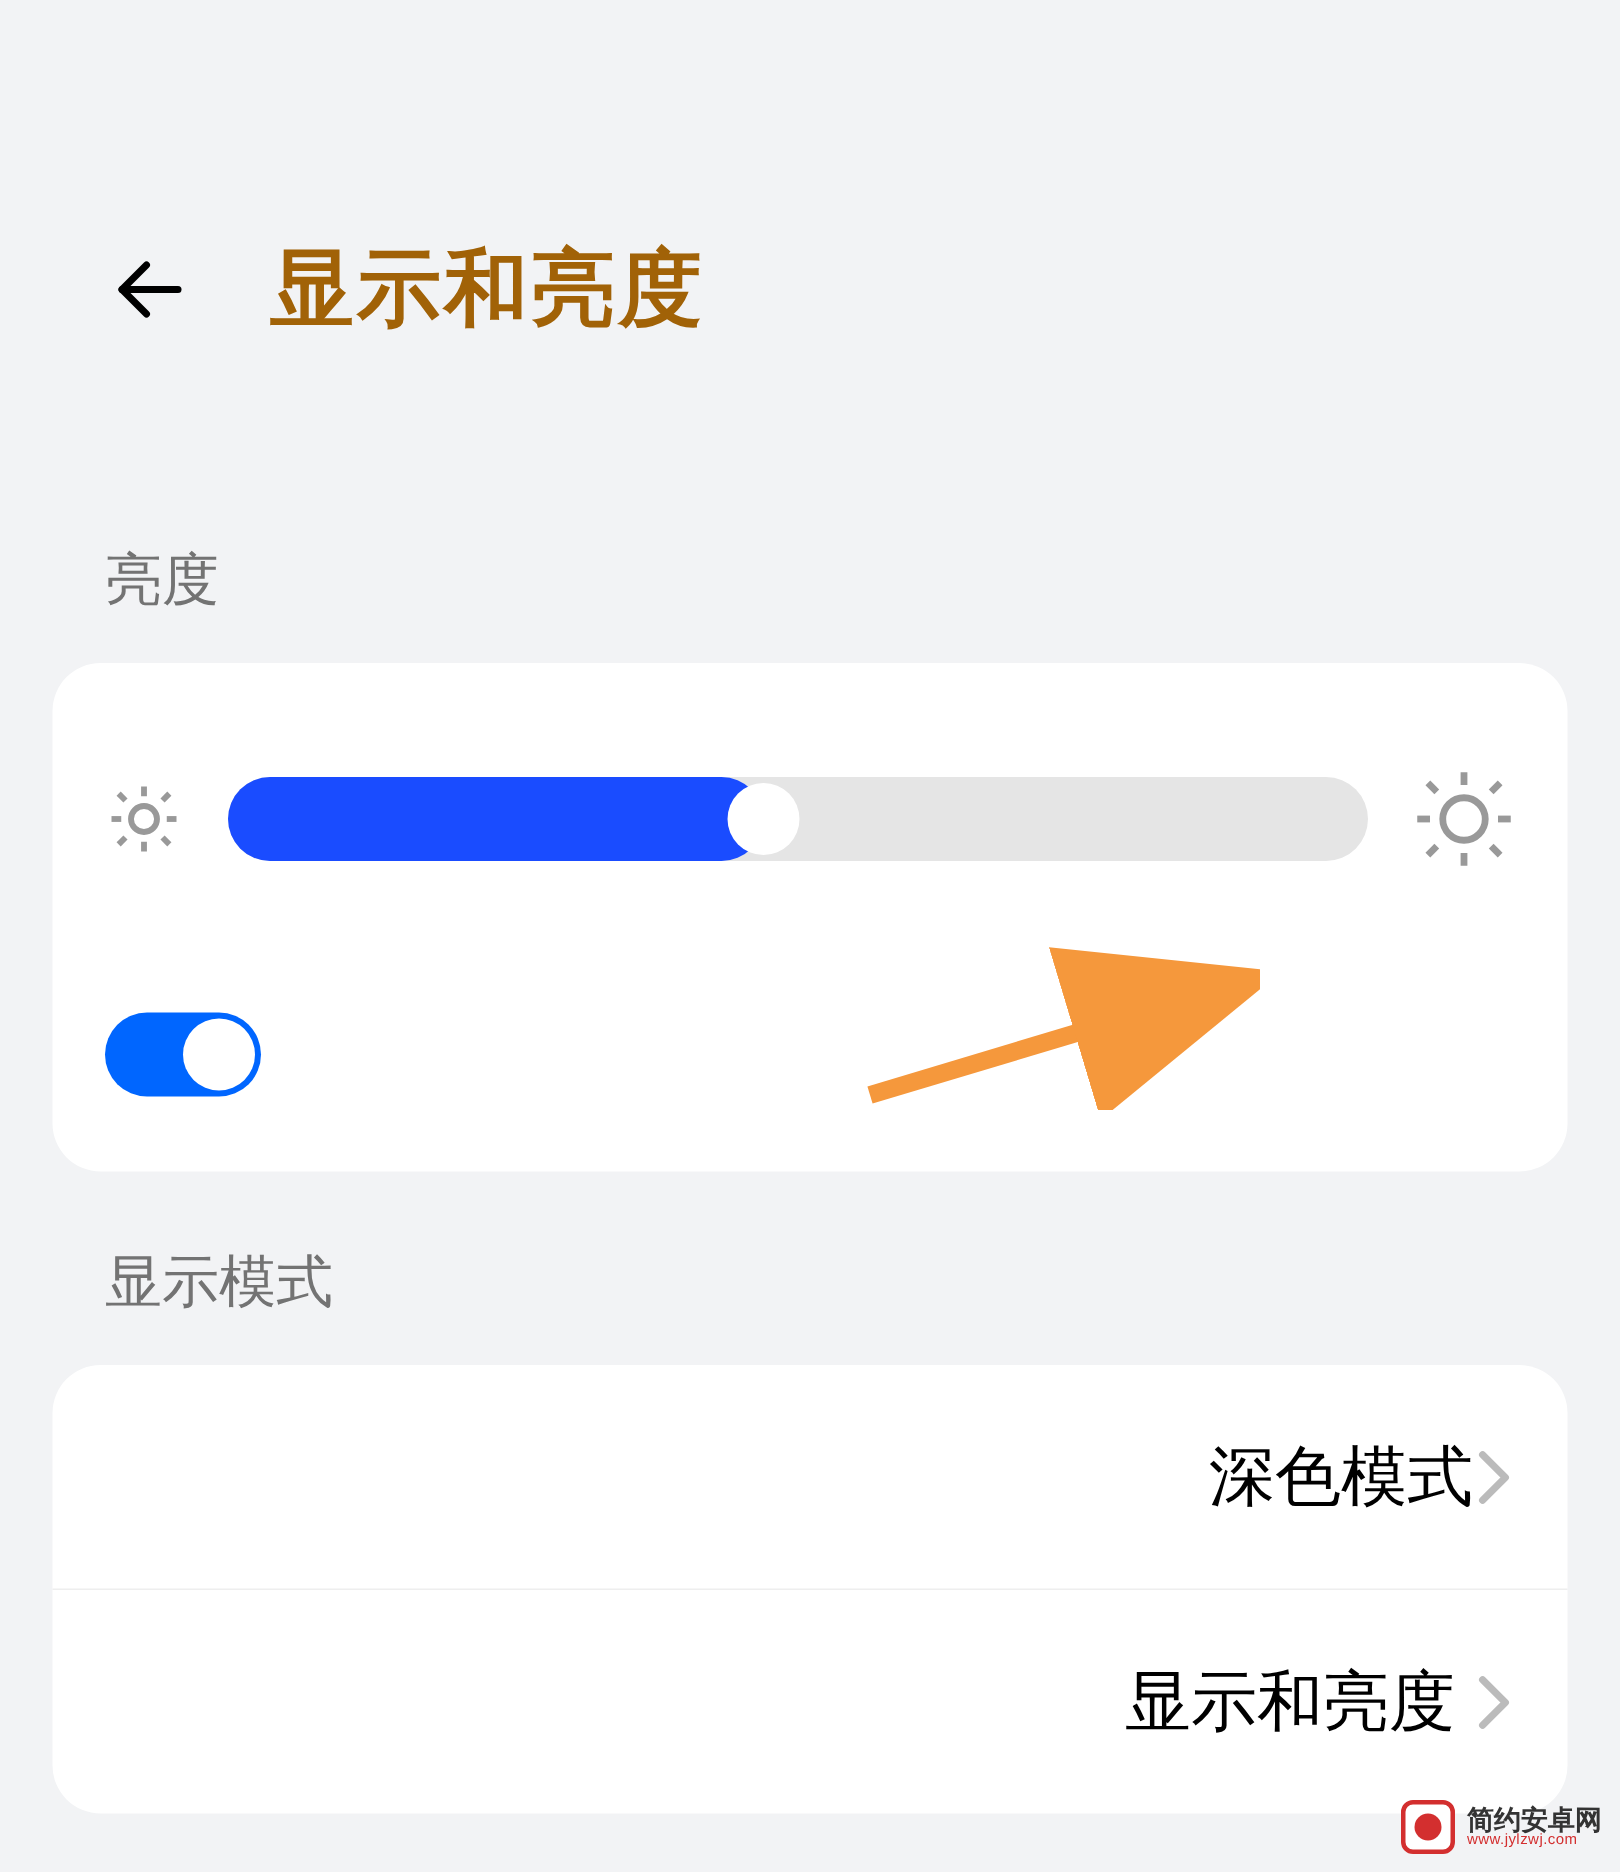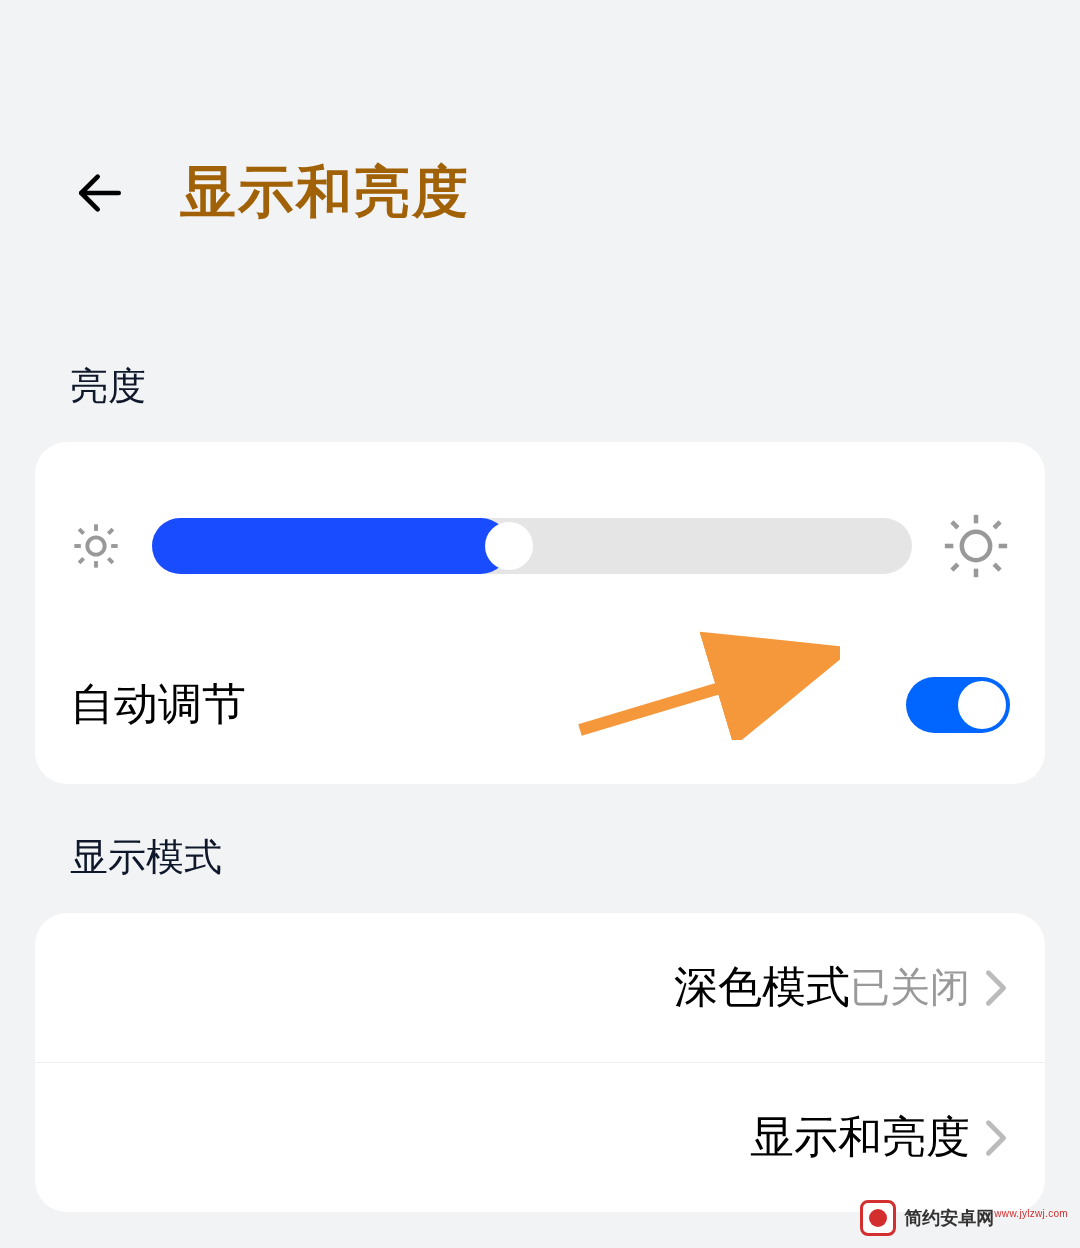--- a/index.html
+++ b/index.html
@@ -34,21 +34,21 @@
       height: 56px;
     }
     .page-title {
       font-size: 56px;
       font-weight: 600;
       color: #a16207;
       letter-spacing: 2px;
     }
     .section-label {
       font-size: 38px;
-      color: #0f172a;
+      color: #737373;
       padding: 0 70px;
     }
     .label-brightness {
       margin-top: 130px;
     }
     .label-display-mode {
       margin-top: 48px;
     }
     .card {
       background: #fff;
@@ -181,21 +181,21 @@
       position: relative;
     }
     .wm-icon-inner {
       width: 18px;
       height: 18px;
       background: #d32f2f;
       border-radius: 50%;
     }
     .wm-text {
       display: flex;
-      flex-direction: row;
+      flex-direction: column;
       line-height: 1;
     }
     .wm-name {
       font-size: 18px;
       font-weight: bold;
       color: #333;
     }
     .wm-url {
       font-size: 10px;
       color: #d32f2f;
@@ -244,34 +244,32 @@
         <line x1="3.5" y1="3.5" x2="5.6" y2="5.6"></line>
         <line x1="18.4" y1="18.4" x2="20.5" y2="20.5"></line>
         <line x1="1" y1="12" x2="4" y2="12"></line>
         <line x1="20" y1="12" x2="23" y2="12"></line>
         <line x1="3.5" y1="20.5" x2="5.6" y2="18.4"></line>
         <line x1="18.4" y1="5.6" x2="20.5" y2="3.5"></line>
       </svg>
     </div>
   </div>
   <div class="setting-row">
-    <div class="setting-label">自动调节</div>
     <div class="toggle">
       <div class="toggle-thumb"></div>
     </div>
   </div>
 </div>
 
 <div class="section-label label-display-mode">显示模式</div>
 
 <div class="card">
   <div class="list-row">
     <div class="setting-label">深色模式</div>
     <div class="row-right">
-      <div class="row-value">已关闭</div>
       <div class="chevron">
         <svg viewBox="0 0 12 20" fill="none" stroke="#bbb" stroke-width="2.5" stroke-linecap="round" stroke-linejoin="round">
           <polyline points="2 2 10 10 2 18"></polyline>
         </svg>
       </div>
     </div>
   </div>
   <div class="list-row">
     <div class="setting-label">显示和亮度</div>
     <div class="row-right">

